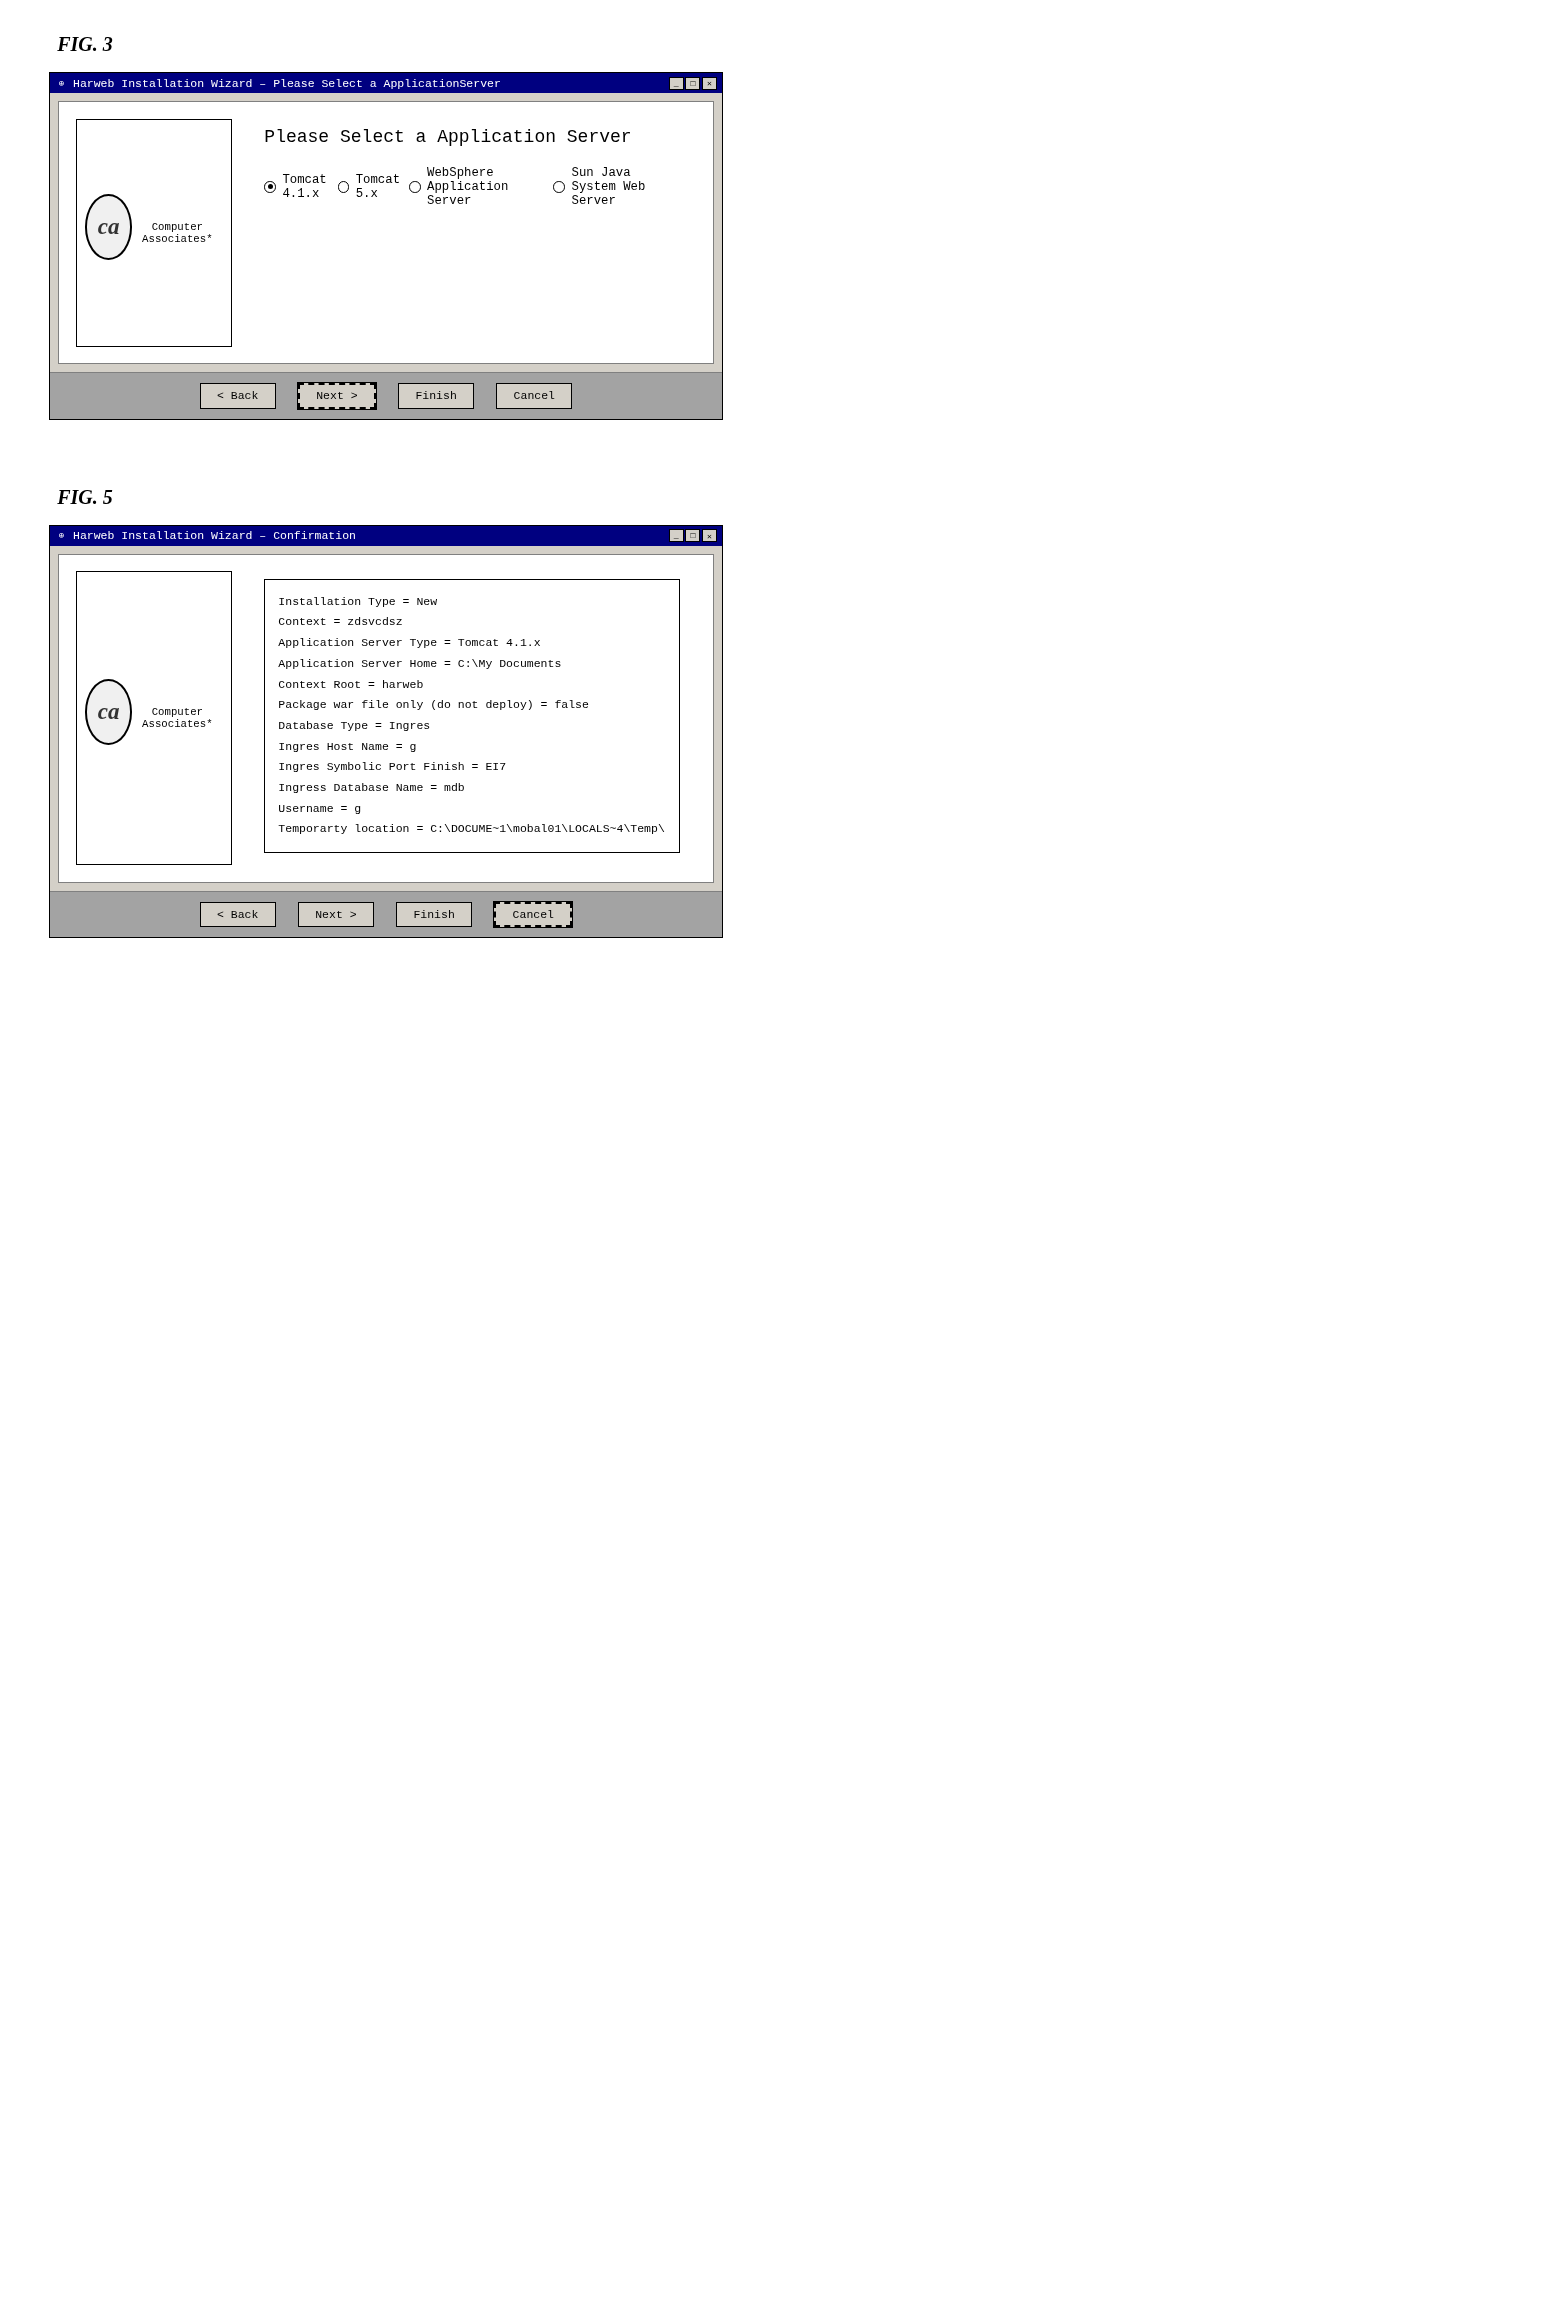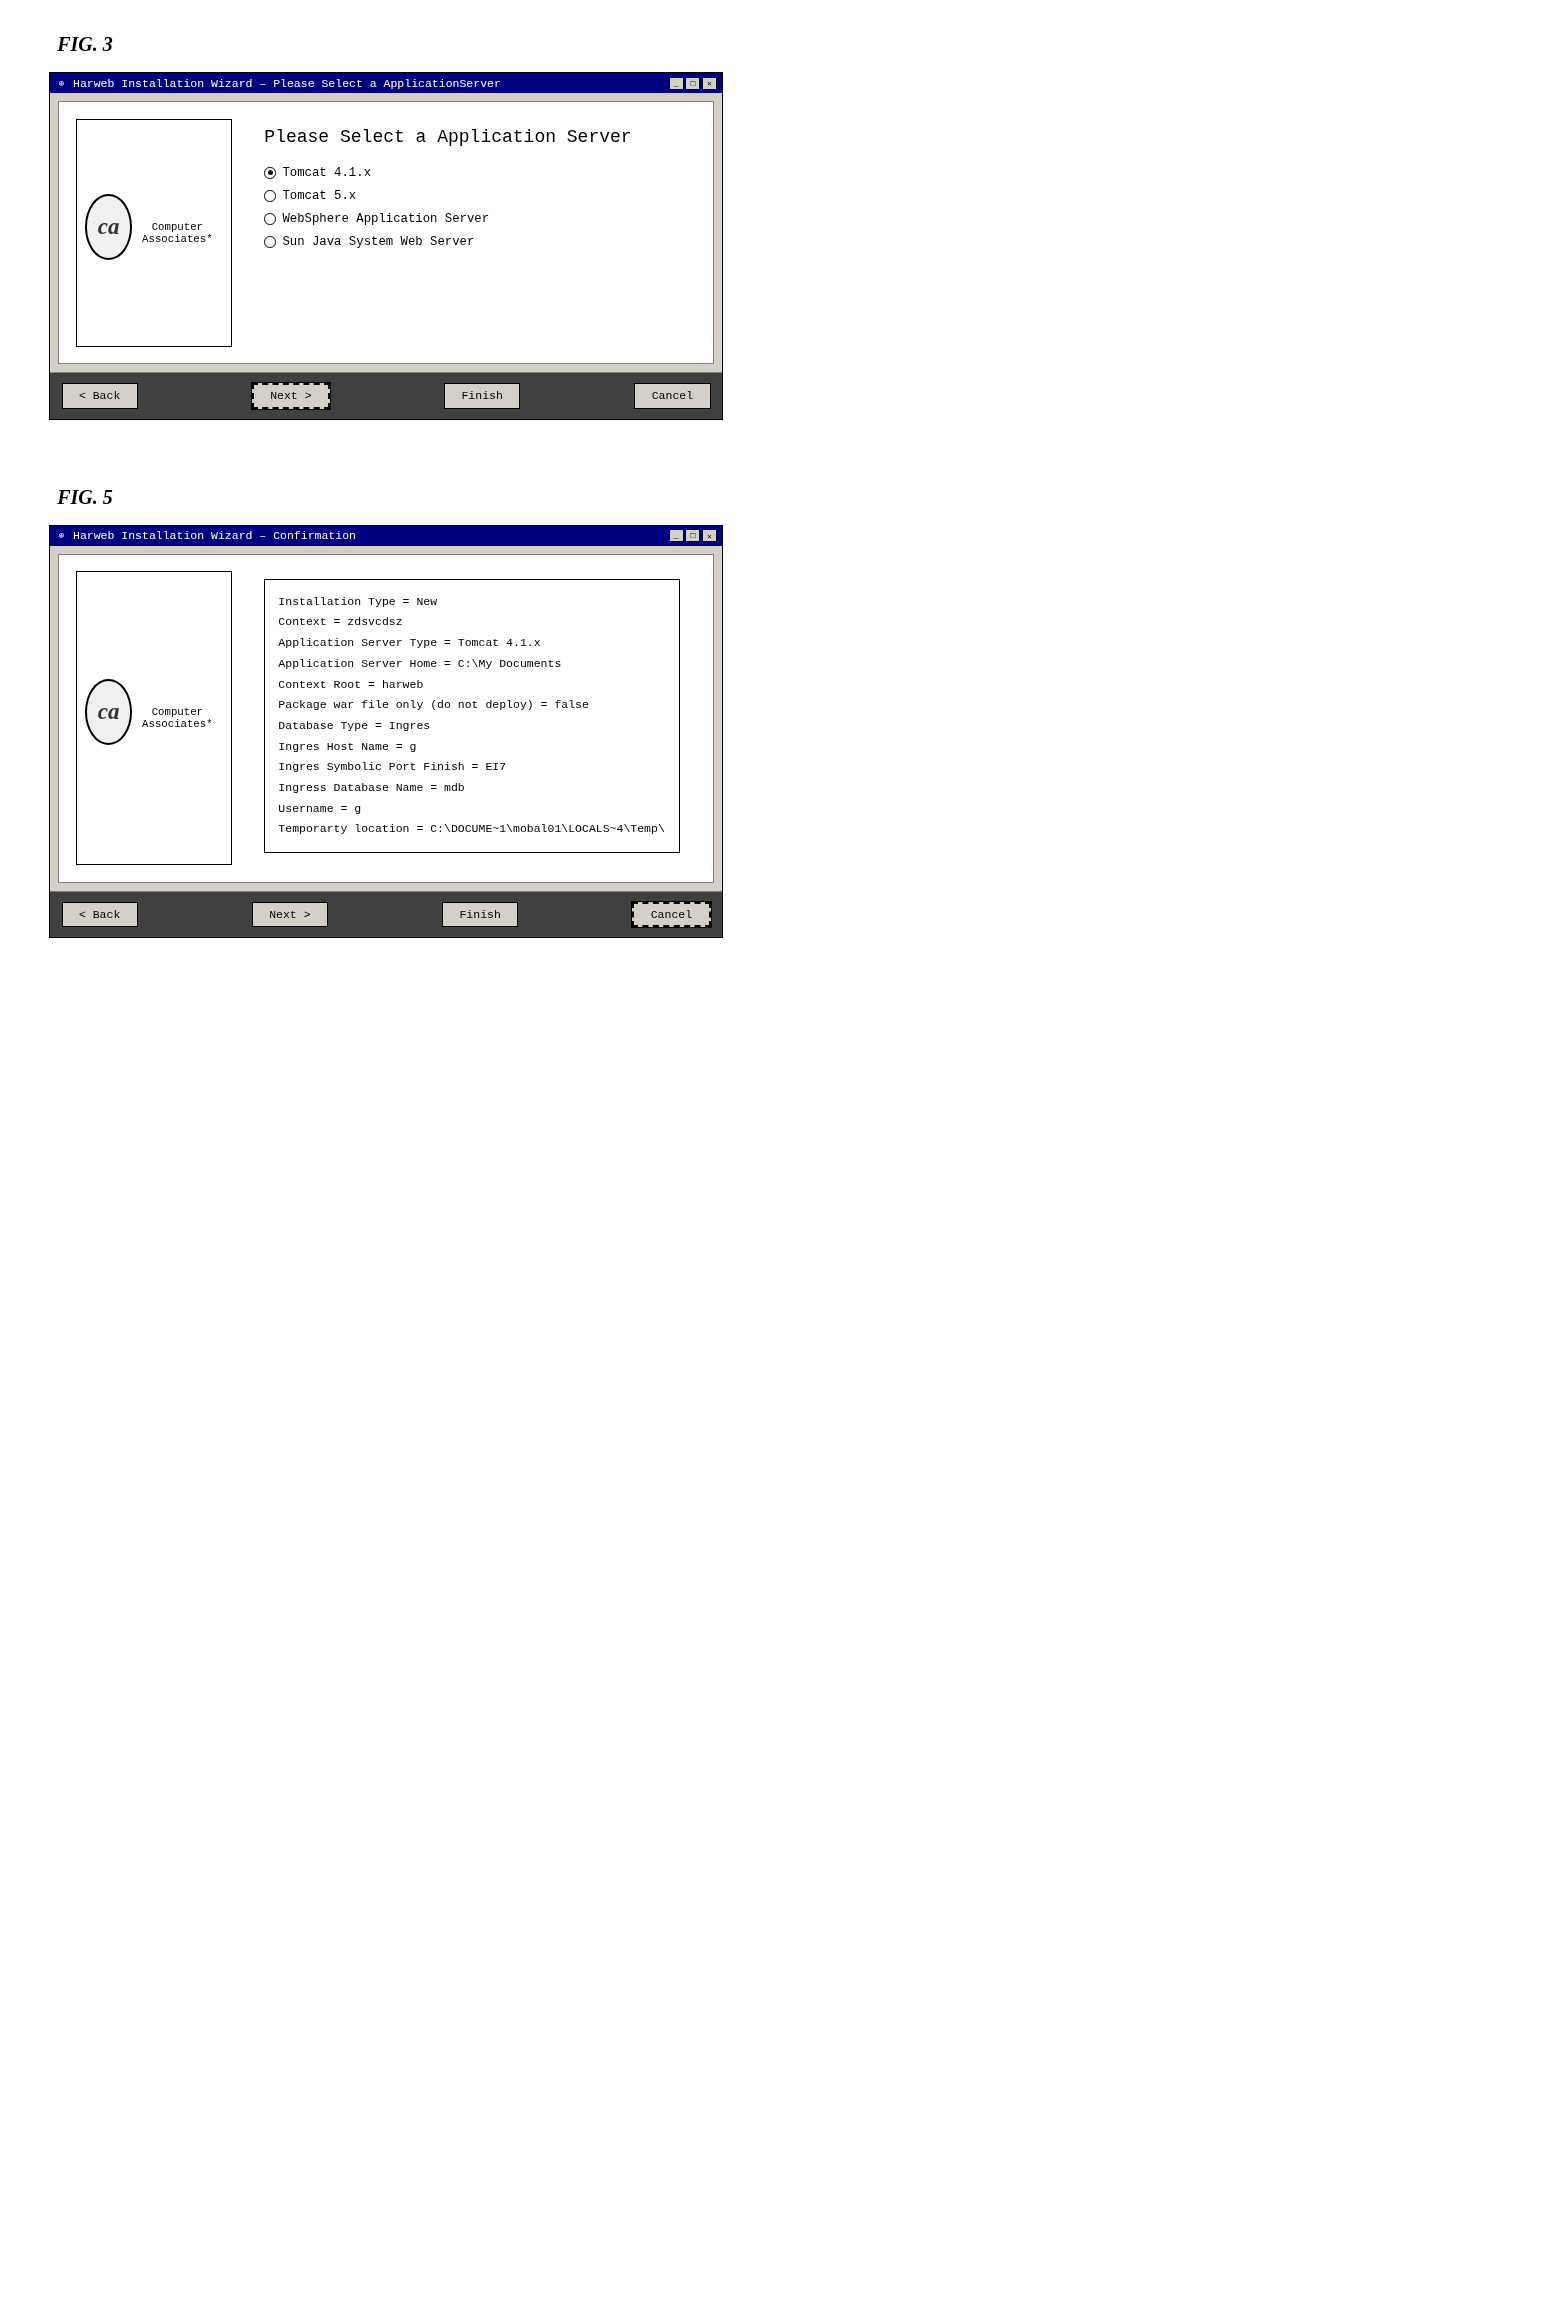--- a/index.html
+++ b/index.html
@@ -129,21 +129,21 @@
     }
 
     .panel-title {
       font-size: 18px;
       margin-bottom: 16.4px;
       font-family: 'Courier New', Courier, monospace;
     }
 
     .radio-group {
       display: flex;
-      flex-direction: column;
+      flex-direction: row;
       gap: 9px;
       margin-top: 19px;
     }
 
     .radio-item {
       display: flex;
       align-items: center;
       gap: 6.6px;
       font-family: 'Courier New', Courier, monospace;
       font-size: 12.3px;
@@ -165,24 +165,24 @@
       content: '';
       width: 5px;
       height: 5px;
       background: #000;
       border-radius: 50%;
       display: block;
     }
 
     .button-row {
       display: flex;
-      justify-content: space-between;
+      justify-content: center;
       gap: 22px;
       padding: 10px 11.5px;
-      background: #404040;
+      background: #a3a3a3;
       border-top: 0.8px solid #808080;
     }
 
     .win-button {
       padding: 4.1px 16.4px;
       font-family: 'Courier New', Courier, monospace;
       font-size: 11.5px;
       background: #d4d0c8;
       border: 1.6px solid #000;
       cursor: pointer;

